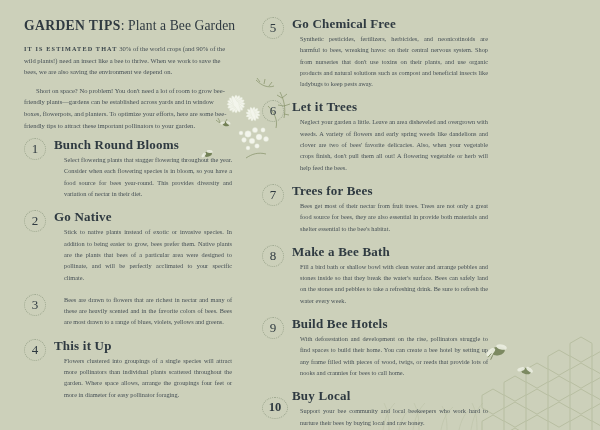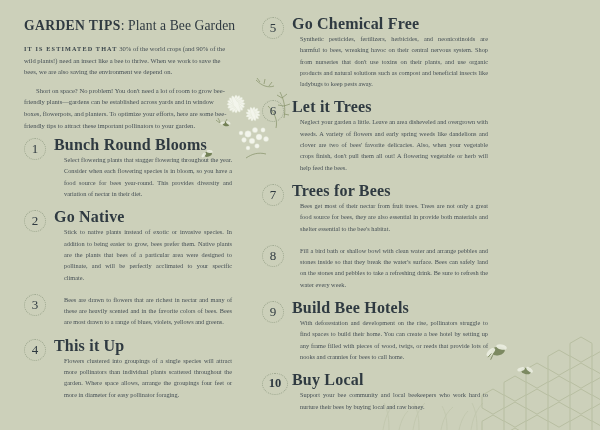--- a/index.html
+++ b/index.html
@@ -134,25 +134,25 @@
     opacity: 0.95;
   }
   .badge .num {
     position: relative;
     font-size: 13px;
     line-height: 1;
     color: #2f3a41;
     font-family: "Liberation Serif", "DejaVu Serif", serif;
     padding-bottom: 1px;
   }
-  .badge.wide { width: 26px; left: -2px; }
+  .badge.wide { width: 26px; left: -2px; margin-top: 8px; }
   .badge.wide .num { font-weight: bold; font-size: 12.5px; }
 
   .tip-title {
-    font-size: 16px;
+    font-size: 13px;
     color: #2f3a41;
     margin: 0 0 2px 0;
     line-height: 14px;
     letter-spacing: 0.2px;
   }
   .tip-body {
     font-size: 6.3px;
     line-height: 11.3px;
     margin: 0;
     color: #454f55;
@@ -365,20 +365,21 @@
         </span>
         <h2 class="tip-title">Trees for Bees</h2>
         <p class="tip-body">Bees get most of their nectar from fruit trees. Trees are not only a great food source for bees, they are also essential in provide both materials and shelter essential to the bee's habitat.</p>
       </div>
 
       <div class="tip">
         <span class="badge">
           <span class="ring"></span>
           <span class="num">8</span>
         </span>
+        <h2 class="tip-title">Make a Bee Bath</h2>
         <p class="tip-body">Fill a bird bath or shallow bowl with clean water and arrange pebbles and stones inside so that they break the water's surface. Bees can safely land on the stones and pebbles to take a refreshing drink.  Be sure to refresh the water every week.</p>
       </div>
 
       <div class="tip">
         <span class="badge">
           <span class="ring"></span>
           <span class="num">9</span>
         </span>
         <h2 class="tip-title">Build Bee Hotels</h2>
         <p class="tip-body">With deforestation and development on the rise, pollinators struggle to find spaces to build their home. You can create a bee hotel by setting up any frame filled with pieces of wood, twigs, or reeds that provide lots of nooks and crannies for bees to call home.</p>

